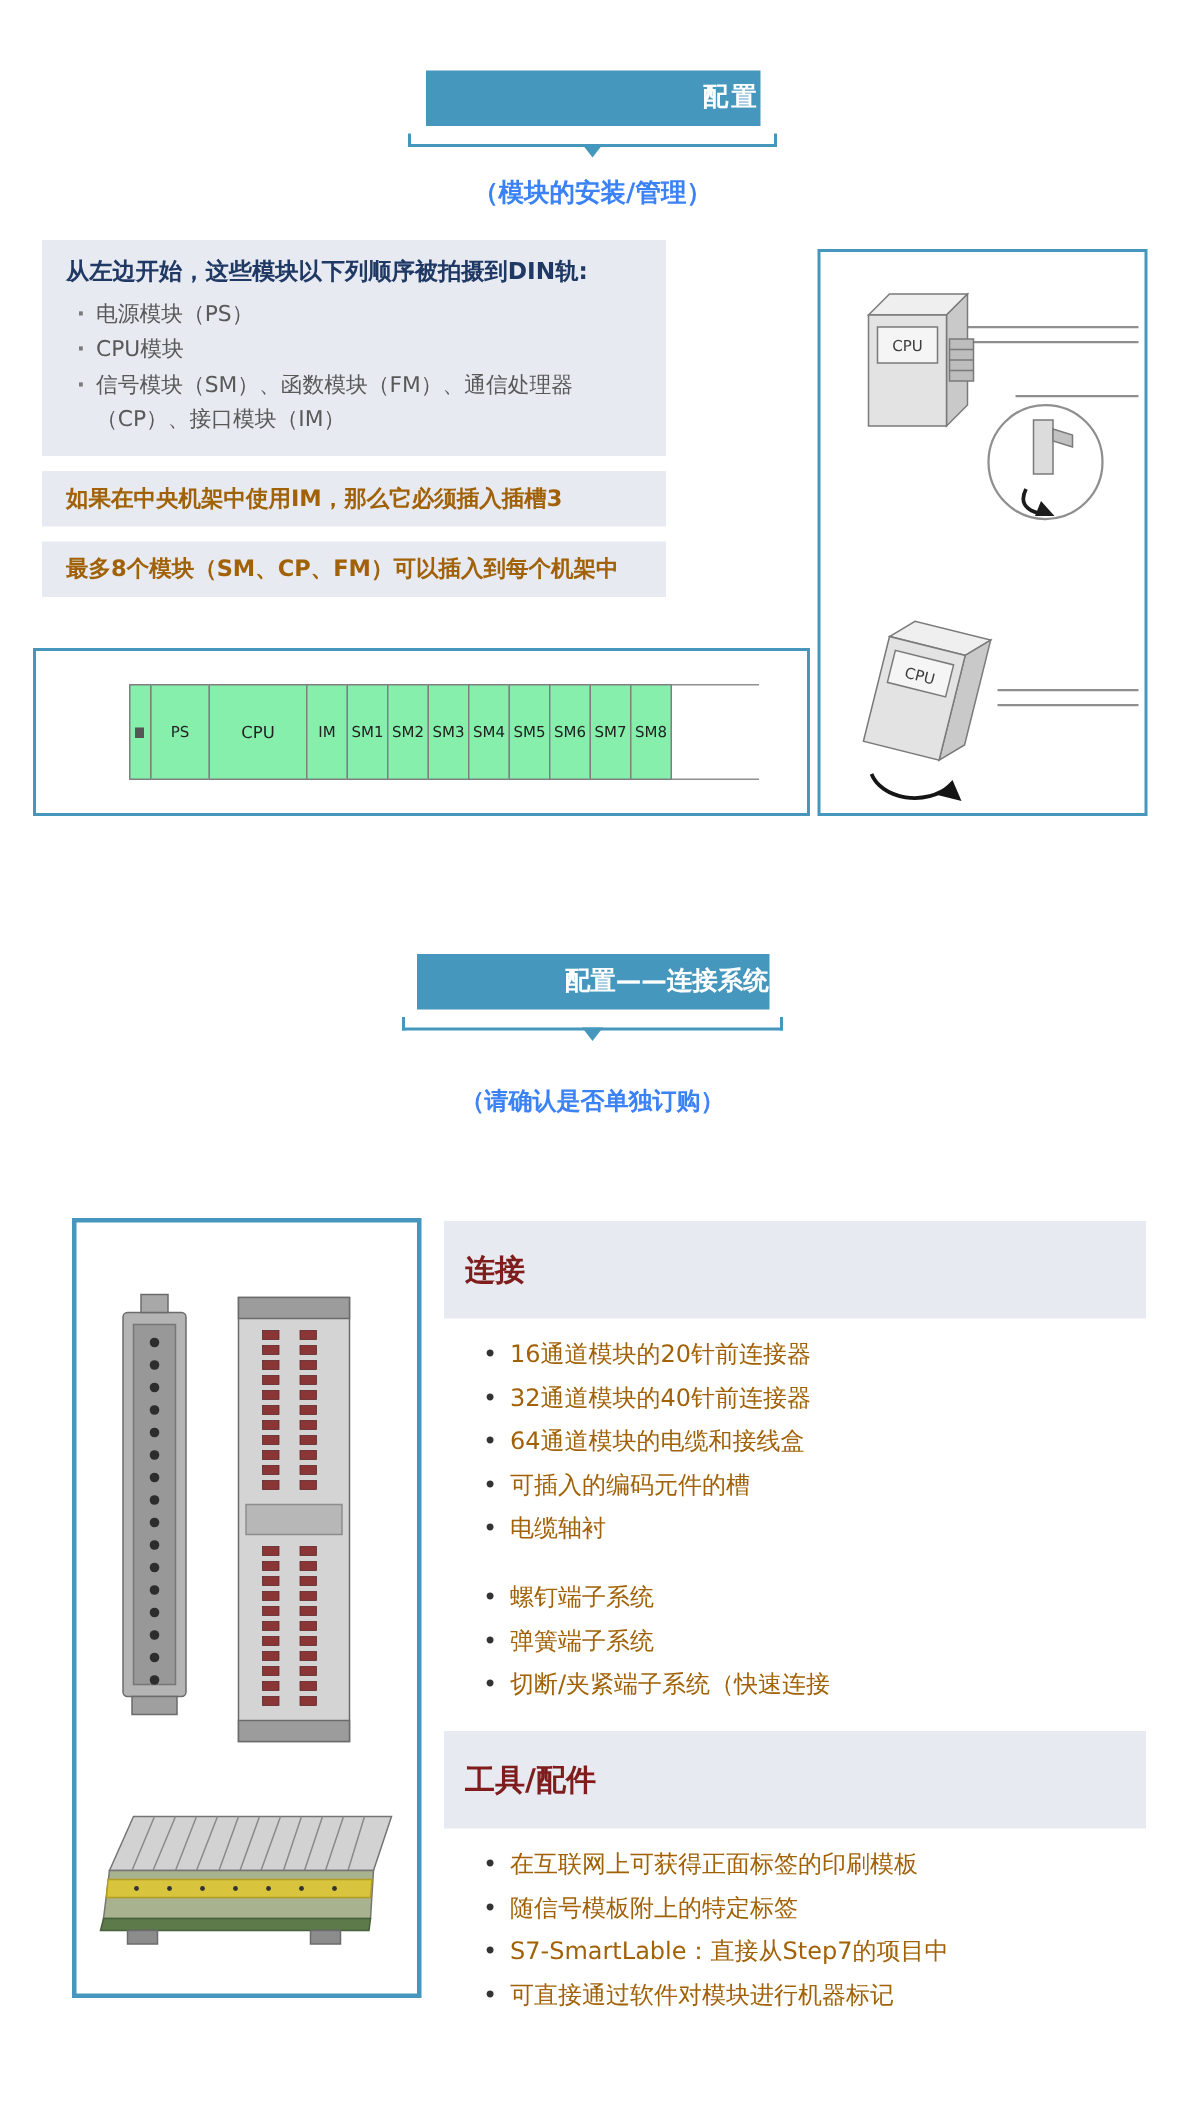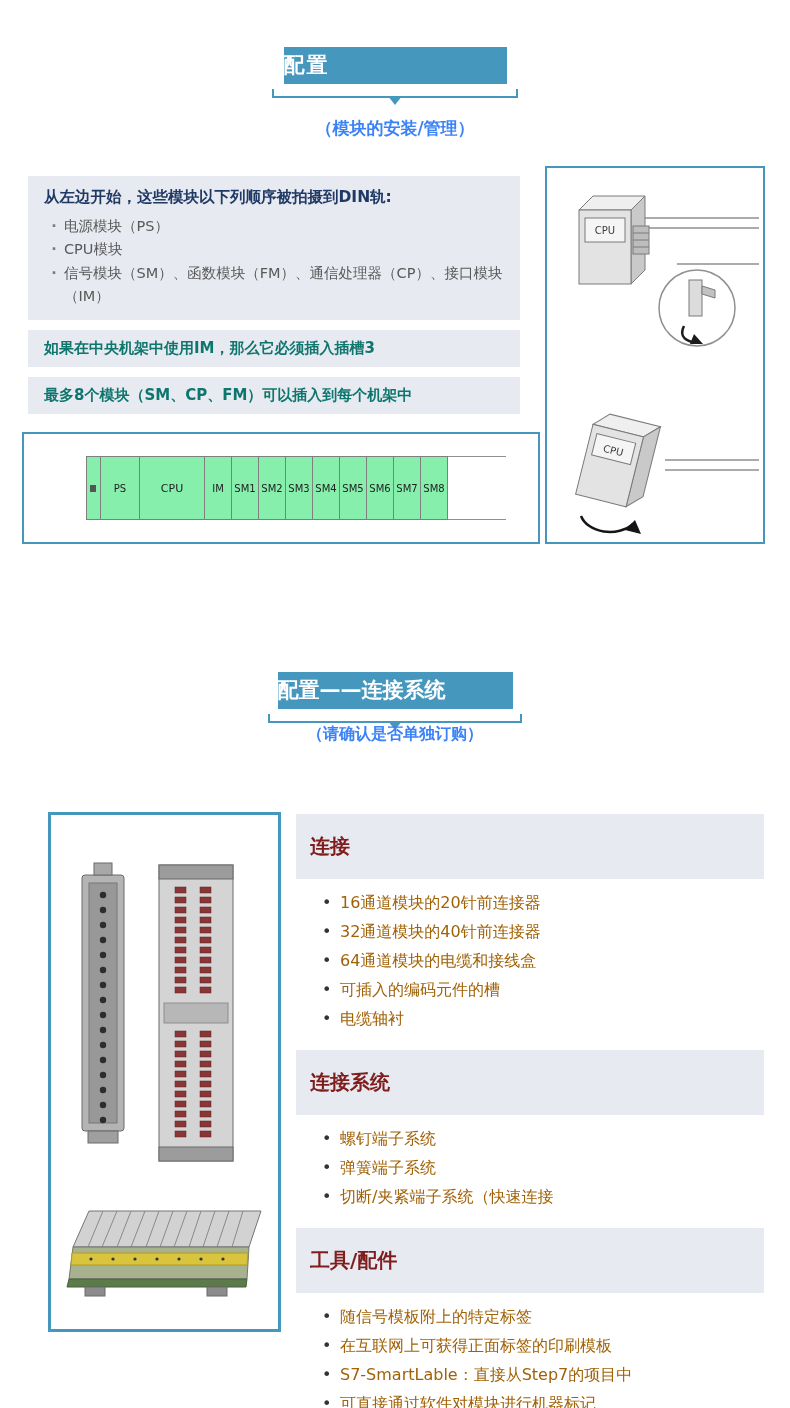--- a/index.html
+++ b/index.html
@@ -2,33 +2,33 @@
 <html><head>
 <meta charset="utf-8">
 <style>
   *{box-sizing:border-box}
   html,body{margin:0;padding:0;background:#fff}
   .page{position:relative;width:790px;height:1408px;background:#fff;overflow:hidden;
         font-family:"DejaVu Sans","Liberation Sans",sans-serif;}
 
   
   .banner{position:absolute;left:50%;transform:translateX(-50%);display:flex;flex-direction:column;align-items:center}
-  .banner-rect{background:#4697bd;color:#fff;font-weight:bold;font-size:21px;height:37px;line-height:37px;text-align:left;letter-spacing:2px}
+  .banner-rect{background:#4697bd;color:#fff;font-weight:bold;font-size:17px;height:37px;line-height:37px;text-align:right;letter-spacing:2px}
   .banner-bracket{height:9px;border:2px solid #4697bd;border-top:none;margin-top:5px}
   .banner-arrow{width:0;height:0;border-left:7px solid transparent;border-right:7px solid transparent;border-top:9px solid #4697bd;margin-top:-2px}
   .subtitle{position:absolute;left:0;width:100%;text-align:center;color:#3b82f6;font-weight:bold;font-size:17px}
 
   
-  .left-col{position:absolute;left:28px;top:176px;width:492px}
+  .left-col{position:absolute;left:28px;top:160px;width:416px}
   .info-box{background:#e7eaf1;padding:11px 16px;margin-bottom:10px}
   .box-title{color:#1f3864;font-weight:bold;font-size:15.5px;margin-bottom:7px}
   .box-list{list-style:none;margin:0;padding:0}
   .box-list li{display:flex;color:#595959;font-size:14.5px;line-height:1.62}
   .box-list li::before{content:"·";font-weight:bold;color:#7a7a7a;flex:0 0 20px;text-align:center}
-  .note{color:#0f766e;font-weight:600;font-size:15px;padding:9px 16px}
+  .note{color:#a16207;font-weight:600;font-size:15px;padding:9px 16px}
   .note + .note{margin-top:2px}
 
   
   .illus-box{position:absolute;left:545px;top:166px;width:220px;height:378px;border:2px solid #4697bd;background:#fff}
   .rack-box{position:absolute;left:22px;top:432px;width:518px;height:112px;border:2px solid #4697bd;background:#fff;display:flex;align-items:center}
   .rack-strip{display:flex;margin-left:62px}
   .cell{border:1px solid #7f7f7f;height:64px;display:flex;align-items:center;justify-content:center;
         font-size:10px;color:#222;background:#86efac;margin-left:-1px}
   .cell.cap{width:15px;margin-left:0;position:relative}
   .cap-sq{position:absolute;left:3px;top:28px;width:6px;height:7px;background:#555}
@@ -131,21 +131,21 @@
       <div class="cell w-sm">SM3</div>
       <div class="cell w-sm">SM4</div>
       <div class="cell w-sm">SM5</div>
       <div class="cell w-sm">SM6</div>
       <div class="cell w-sm">SM7</div>
       <div class="cell w-sm">SM8</div>
       <div class="rail-ext"></div>
     </div>
   </div>
 
-  <div class="banner" style="top:672px">
+  <div class="banner" style="top:636px">
     <div class="banner-rect" style="width:235px;letter-spacing:0">配置——连接系统</div>
     <div class="banner-bracket" style="width:254px"></div>
     <div class="banner-arrow"></div>
   </div>
   <div class="subtitle" style="top:724px;font-size:16px">（请确认是否单独订购）</div>
 
   <div class="img-box">
     <svg width="227" height="514" viewBox="0 0 227 514">
       <defs>
         <g id="prow">
@@ -242,44 +242,43 @@
         <li>
             <span>可插入的编码元件的槽</span>
           </li>
         <li>
             <span>电缆轴衬</span>
           </li>
       </ul>
     </section>
 
     <section class="group">
-      <div class="group-header">连接系统</div>
       <ul class="blist">
         <li>
             <span>螺钉端子系统</span>
           </li>
         <li>
             <span>弹簧端子系统</span>
           </li>
         <li>
             <span>切断/夹紧端子系统（快速连接</span>
           </li>
       </ul>
     </section>
 
     <section class="group">
       <div class="group-header">工具/配件</div>
       <ul class="blist">
         <li>
+            <span>在互联网上可获得正面标签的印刷模板</span>
+          </li>
+        <li>
             <span>随信号模板附上的特定标签</span>
           </li>
         <li>
-            <span>在互联网上可获得正面标签的印刷模板</span>
-          </li>
-        <li>
             <span>S7-SmartLable：直接从Step7的项目中</span>
           </li>
         <li>
             <span>可直接通过软件对模块进行机器标记</span>
           </li>
       </ul>
     </section>
 
   </div>
 </div>

